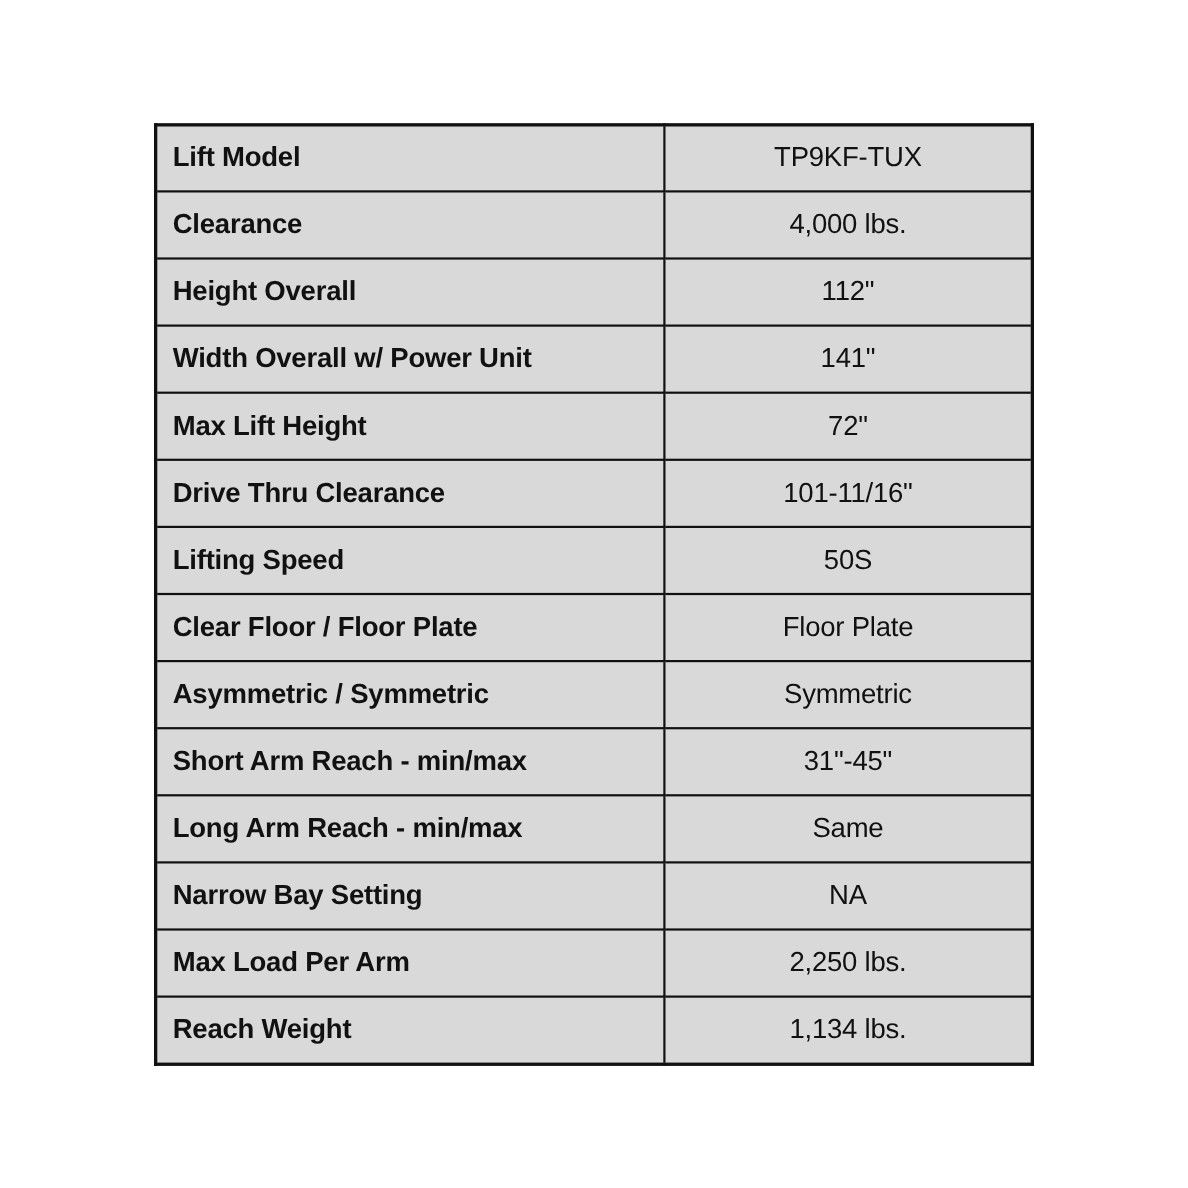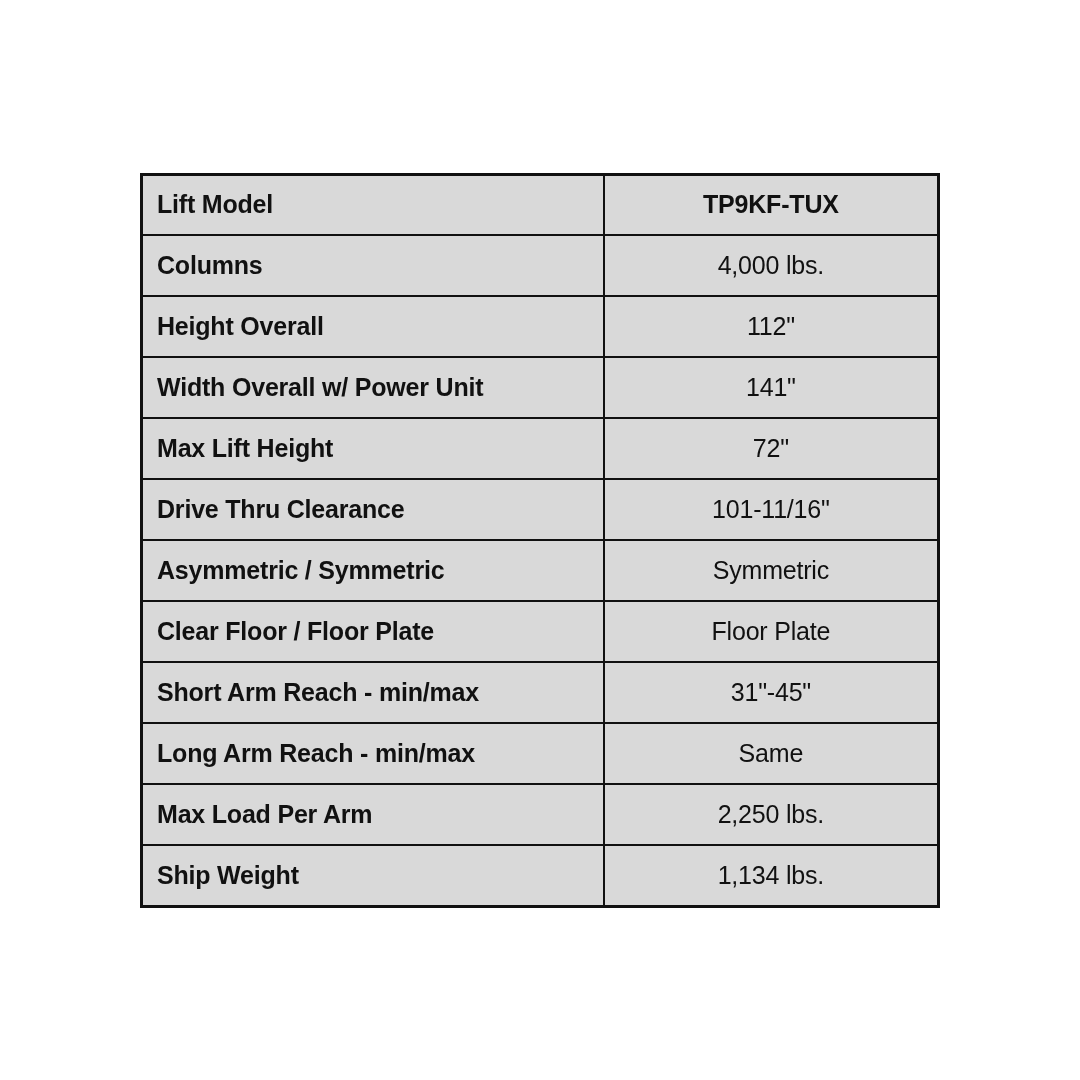--- a/index.html
+++ b/index.html
@@ -53,76 +53,84 @@
   }
 
   td.value {
     font-weight: normal;
     font-size: 25px;
     text-align: center;
     letter-spacing: -0.2px;
   }
 
   tr.header-row td.value {
-    font-weight: bold;
+    font-weight: normal;
   }
 </style>
 </head>
 <body>
 
 <div id="spec-wrap">
   <table class="spec-table">
     <colgroup>
       <col class="col-label">
       <col class="col-value">
     </colgroup>
     <tbody>
         <tr class="header-row">
           <td class="label">Lift Model</td>
           <td class="value">TP9KF-TUX</td>
         </tr>
         <tr>
-          <td class="label">Columns</td>
+          <td class="label">Clearance</td>
           <td class="value">4,000 lbs.</td>
         </tr>
         <tr>
           <td class="label">Height Overall</td>
           <td class="value">112"</td>
         </tr>
         <tr>
           <td class="label">Width Overall w/ Power Unit</td>
           <td class="value">141"</td>
         </tr>
         <tr>
           <td class="label">Max Lift Height</td>
           <td class="value">72"</td>
         </tr>
         <tr>
           <td class="label">Drive Thru Clearance</td>
           <td class="value">101-11/16"</td>
         </tr>
         <tr>
-          <td class="label">Asymmetric / Symmetric</td>
-          <td class="value">Symmetric</td>
+          <td class="label">Lifting Speed</td>
+          <td class="value">50S</td>
         </tr>
         <tr>
           <td class="label">Clear Floor / Floor Plate</td>
           <td class="value">Floor Plate</td>
+        </tr>
+        <tr>
+          <td class="label">Asymmetric / Symmetric</td>
+          <td class="value">Symmetric</td>
         </tr>
         <tr>
           <td class="label">Short Arm Reach - min/max</td>
           <td class="value">31"-45"</td>
         </tr>
         <tr>
           <td class="label">Long Arm Reach - min/max</td>
           <td class="value">Same</td>
         </tr>
         <tr>
+          <td class="label">Narrow Bay Setting</td>
+          <td class="value">NA</td>
+        </tr>
+        <tr>
           <td class="label">Max Load Per Arm</td>
           <td class="value">2,250 lbs.</td>
         </tr>
         <tr>
-          <td class="label">Ship Weight</td>
+          <td class="label">Reach Weight</td>
           <td class="value">1,134 lbs.</td>
         </tr>
       </tbody>
   </table>
 </div>
 
 </body></html>

